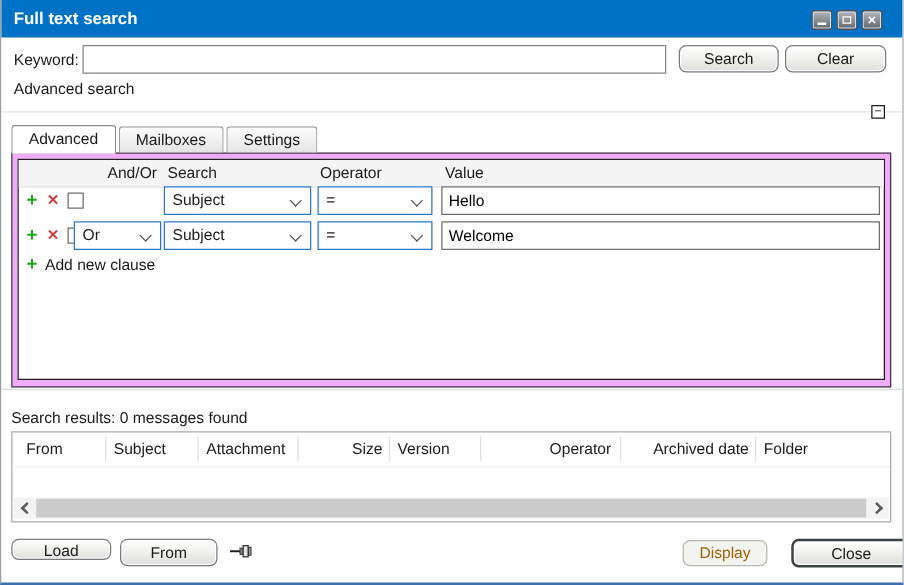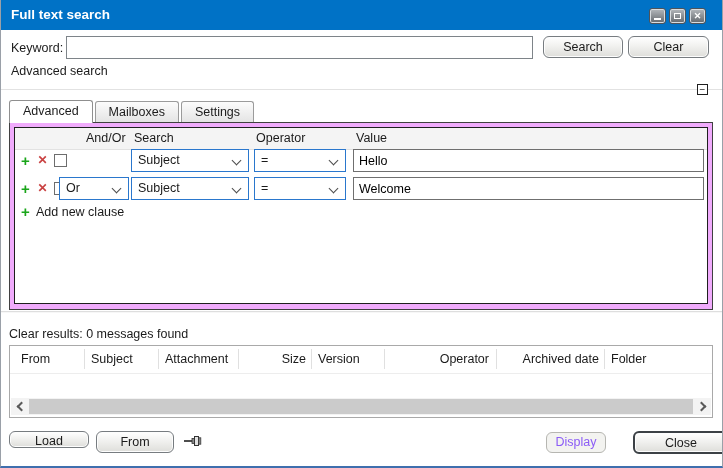--- a/index.html
+++ b/index.html
@@ -87,21 +87,21 @@
   .rt-scrollbar{position:absolute;left:1px;right:1px;top:52px;height:17px;background:#f3f3f3;}
   .sb-btn{position:absolute;top:0;width:17px;height:17px;display:flex;align-items:center;justify-content:center;cursor:default;}
   .sb-left{left:0}.sb-right{right:0}
   .sb-chev-l{width:5px;height:5px;border-left:2px solid #5a5a5a;border-bottom:2px solid #5a5a5a;transform:rotate(45deg);margin-left:3px;}
   .sb-chev-r{width:5px;height:5px;border-right:2px solid #5a5a5a;border-top:2px solid #5a5a5a;transform:rotate(45deg);margin-right:3px;}
   .sb-thumb{position:absolute;left:18px;right:18px;top:1px;bottom:1px;background:#cbcbcb;}
   
   #btn-load{left:8px;top:431px;width:80px;height:17px;}
   #btn-save{left:95px;top:431px;width:78px;height:22px;}
   .pin{position:absolute;left:183px;top:435px;}
-  #btn-display{left:545px;top:432px;width:60px;height:21px;color:#8b5cf6;border-color:#b6b6b1;
+  #btn-display{left:545px;top:432px;width:68px;height:21px;color:#a16207;border-color:#b6b6b1;
     background:#f3f3f0;box-shadow:none;text-align:center;}
   #btn-close{left:632px;top:431px;width:96px;height:23px;border:2px solid #3c4146;line-height:18px;}
 </style>
 </head>
 <body>
 
 <div id="window">
 
   <div class="titlebar">
     <span class="title">Full text search</span>
@@ -183,21 +183,21 @@
         <span class="icon-add">+</span>
         <span class="add-clause-label">Add new clause</span>
       </div>
 
     </div>
   </div>
 
   <div class="etched"></div>
 
   <div class="results-summary">
-    <span>Clear results:</span>
+    <span>Search results:</span>
     <span>0 messages found</span>
   </div>
 
   <div class="results-table">
     <div class="rt-header">
       <span class="rc" id="rc-from">From</span>
       <span class="rt-sep" style="left:74px"></span>
       <span class="rc" id="rc-subject">Subject</span>
       <span class="rt-sep" style="left:148px"></span>
       <span class="rc" id="rc-attachment">Attachment</span>

